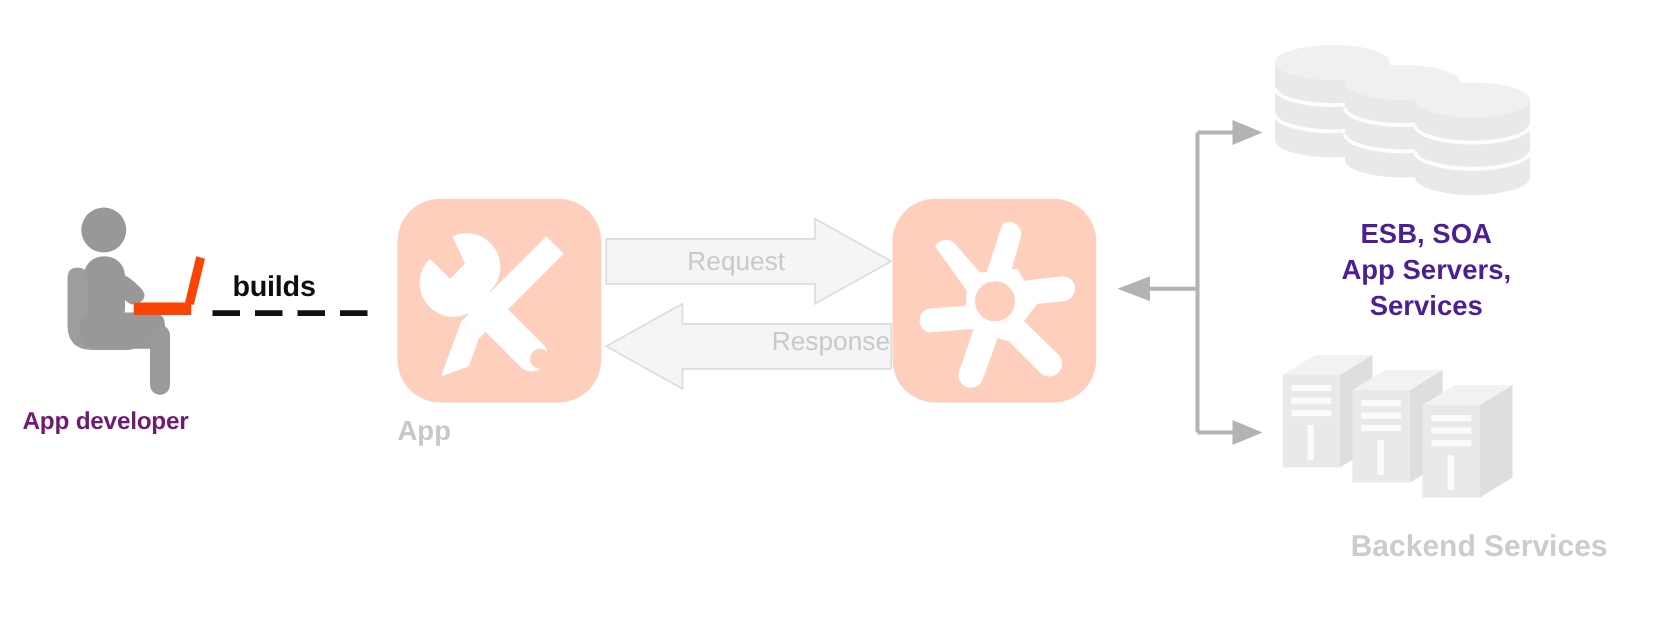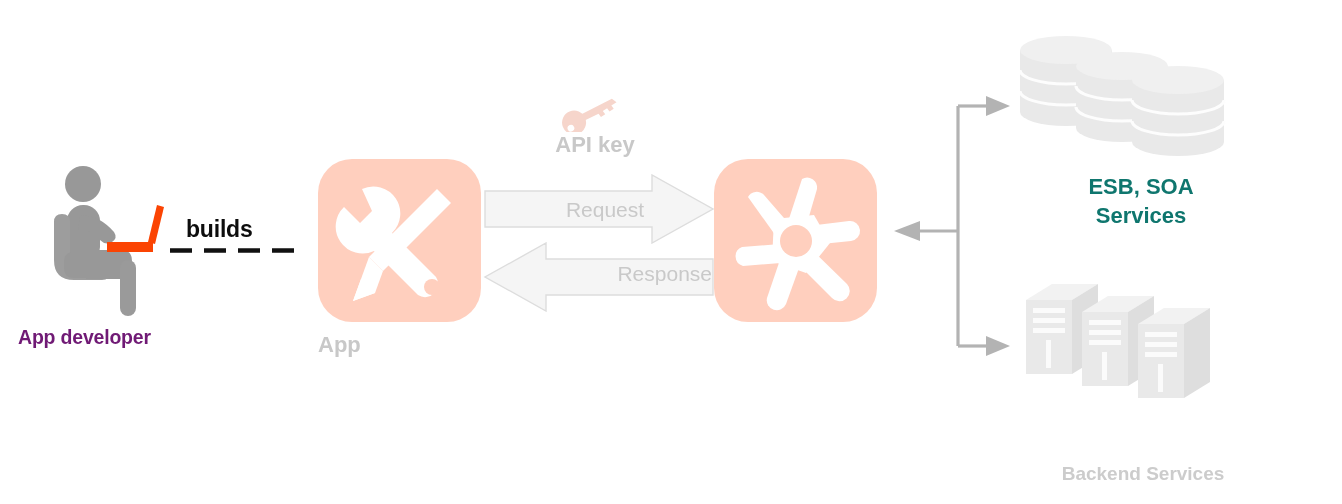--- a/index.html
+++ b/index.html
@@ -80,47 +80,46 @@
 
   
   #request-arrow  { left: 484px; top: 174px; width: 230px; height: 70px; }
   #response-arrow { left: 482px; top: 242px; width: 232px; height: 70px; }
   .arrow-text {
     position: absolute;
     font-size: 21px;
     color: #c9c9c9;
     white-space: nowrap;
   }
-  #request-text  { left: 484px; top: 198px; width: 210px; text-align: center; padding-left: 16px; }
+  #request-text  { left: 484px; top: 198px; width: 210px; text-align: center; }
   #response-text { left: 500px; top: 262px; width: 212px; text-align: right; }
 
   
   #backend-connector { left: 884px; top: 90px; width: 130px; height: 270px; }
 
   
   #database-icon { left: 1020px; top: 36px; width: 240px; height: 122px; }
   #servers-icon  { left: 1026px; top: 282px; width: 234px; height: 118px; }
 
   #database-label {
     left: 1000px; top: 172px; width: 282px;
     text-align: center;
     font-size: 22px;
     font-weight: bold;
-    color: #0f766e;
+    color: #4c1d95;
     line-height: 29px;
     white-space: nowrap;
   }
   #backend-label {
     left: 1000px; top: 424px; width: 286px;
-    text-align: center;
-    font-size: 19px;
+    text-align: right;
+    font-size: 24px;
     font-weight: bold;
     color: #cccccc;
     white-space: nowrap;
-    margin-top: 39px;
   }
 </style>
 </head>
 <body>
 
 <div id="canvas">
 
   <div class="abs" id="developer-group">
     <svg class="abs" id="developer-figure" viewBox="0 0 140 160">
 
@@ -159,30 +158,20 @@
         <path d="M51,98 l14,14 l-8,22 l-22,8 z"></path>
         <path d="M35,142 l8,-22 l14,14 z" fill="#ffffff"></path>
 
         <path d="M44,30 a27,27 0 0 1 30,44 l44,44 a13,13 0 0 1 -18,18 l-44,-44 a27,27 0 0 1 -30,-44 l16,16 l12,-12 z"></path>
         <circle cx="114" cy="128" r="8" fill="#ffcfbe"></circle>
       </g>
     </svg>
   </div>
   <div class="abs tile-label" id="app-label">App</div>
 
-  <div class="abs" id="apikey-group">
-    <svg class="abs" id="apikey-icon" viewBox="0 0 70 36">
-      <g transform="rotate(-22 35 18)">
-        <circle cx="17" cy="20" r="12" fill="#f6d5cb"></circle>
-        <circle cx="12" cy="24" r="3.4" fill="#ffffff"></circle>
-        <path d="M27,15 l34,-3 l3,5 l-6,1 l1,4 l-5,1 l-1,-4 l-5,1 l1,4 l-5,1 l-1,-4 l-16,1 z" fill="#f6d5cb"></path>
-      </g>
-    </svg>
-    <div class="abs" id="apikey-label">API key</div>
-  </div>
 
   <svg class="abs" id="request-arrow" viewBox="0 0 230 70">
     <path d="M1,17 L168,17 L168,1 L229,35 L168,69 L168,53 L1,53 Z" fill="#f5f5f5" stroke="#dddddd" stroke-width="1.4"></path>
   </svg>
   <div class="arrow-text" id="request-text">Request</div>
 
   <svg class="abs" id="response-arrow" viewBox="0 0 232 70">
     <path d="M231,17 L64,17 L64,1 L3,35 L64,69 L64,53 L231,53 Z" fill="#f5f5f5" stroke="#dddddd" stroke-width="1.4"></path>
   </svg>
   <div class="arrow-text" id="response-text">Response</div>
@@ -234,20 +223,21 @@
         <path d="M0,34 a46,14 0 0 0 92,0" fill="none" stroke="#fdfdfd" stroke-width="3"></path>
         <path d="M0,55 a46,14 0 0 0 92,0" fill="none" stroke="#fdfdfd" stroke-width="3"></path>
       </g>
     </defs>
     <use href="#cyl" x="0" y="0"></use>
     <use href="#cyl" x="56" y="16"></use>
     <use href="#cyl" x="112" y="30"></use>
   </svg>
   <div class="abs" id="database-label">
     <div>ESB, SOA</div>
+    <div>App Servers,</div>
     <div>Services</div>
   </div>
 
   <svg class="abs" id="servers-icon" viewBox="0 0 234 118">
     <defs>
       <g id="tower">
 
         <path d="M0,18 L26,2 L72,2 L46,18 Z" fill="#f2f2f2"></path>
 
         <path d="M46,18 L72,2 L72,76 L46,92 Z" fill="#dedede"></path>

